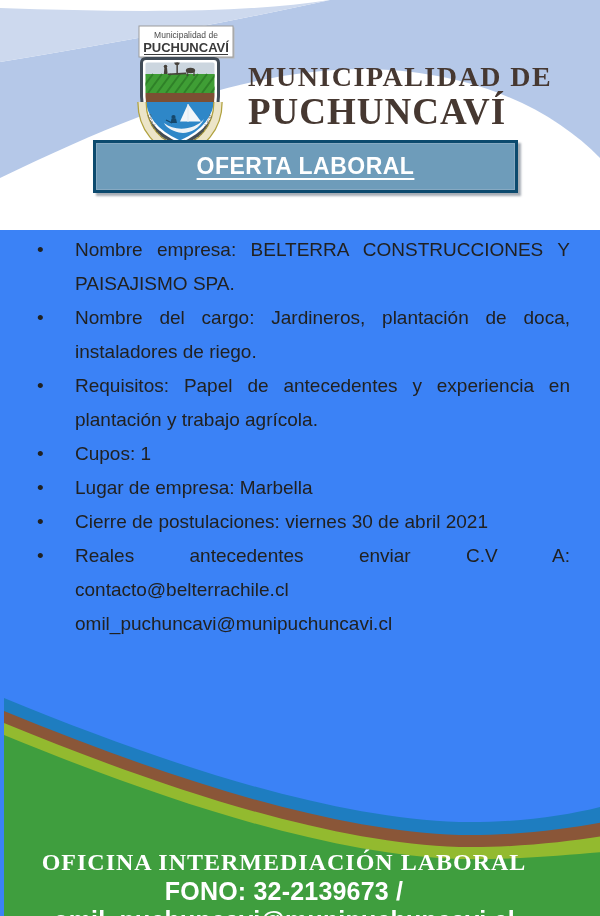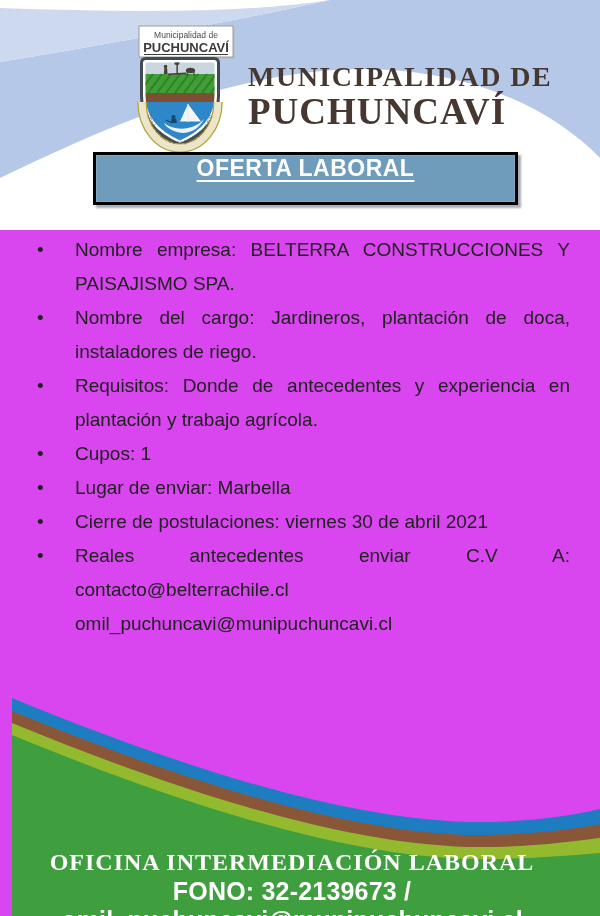--- a/index.html
+++ b/index.html
@@ -1,44 +1,44 @@
 <!DOCTYPE html>
 <html style="--header-blue: #b5c8e8; --header-blue-light: #cdd9ee; --banner-blue: #6e9cba; --title-brown: #463831; --text-color: #212121; --stripe-blue: #1e7dc0; --stripe-brown: #8a5638; --stripe-light-green: #93ba2f; --footer-green: #3f9e3e;"><head>
 <meta charset="utf-8">
 <style>
   html,body{margin:0;padding:0;}
   body{width:600px;height:916px;background:#ffffff;font-family:"Liberation Sans",sans-serif;}
-  .flyer{position:relative;width:600px;height:916px;overflow:hidden;background:#d946ef;}
+  .flyer{position:relative;width:600px;height:916px;overflow:hidden;background:#3b82f6;}
 
   
   .header{position:absolute;top:0;left:0;width:600px;height:230px;}
   .header-bg{position:absolute;top:0;left:0;}
   .logo{position:absolute;left:137px;top:24px;width:100px;height:150px;}
   .logo svg text{font-family:"Liberation Sans",sans-serif;}
   .title{position:absolute;left:248px;top:62px;color:var(--title-brown,#463831);
          font-family:"Liberation Serif",serif;font-weight:bold;line-height:1.08;}
   .title-line1{font-size:28px;letter-spacing:1.5px;}
   .title-line2{font-size:37px;letter-spacing:1px;}
-  .banner{position:absolute;left:93px;top:152px;width:419px;height:47px;
+  .banner{position:absolute;left:93px;top:140px;width:419px;height:47px;
           background:var(--banner-blue,#6e9cba);
-          border:3px solid #000000;
+          border:3px solid #0c4a6e;
           box-shadow:3px 3px 2px rgba(95,105,120,0.55), inset 0 0 0 1px #86a9c2;
-          display:flex;align-items:flex-start;justify-content:center;}
+          display:flex;align-items:center;justify-content:center;}
   .banner-text{color:#ffffff;font-weight:bold;font-size:23px;letter-spacing:0.5px;
                text-decoration:underline;text-underline-offset:4px;}
 
   
   .job-list{position:absolute;left:0;top:233px;width:600px;box-sizing:border-box;
             padding:0 30px 0 37px;list-style:none;margin:0;}
   .job-item{display:flex;font-size:19px;line-height:34px;color:var(--text-color,#212121);}
   .bullet{width:20px;flex:0 0 20px;}
   .li-text{flex:1;text-align:justify;margin-left:18px;}
 
   
-  .footer{position:absolute;left:12px;bottom:0;width:560px;height:226px;}
+  .footer{position:absolute;left:4px;bottom:0;width:560px;height:226px;}
   .footer-bg{position:absolute;top:0;left:0;}
   .footer-office{position:absolute;top:159px;left:0;width:100%;text-align:center;
                  color:#fff;font-family:"Liberation Serif",serif;font-weight:bold;
                  font-size:24px;letter-spacing:1px;}
   .footer-contact{position:absolute;top:187px;left:0;width:100%;text-align:center;
                   color:#fff;font-family:Liberation Sans, sans-serif;font-weight:bold;
                   font-size:25px;letter-spacing:0.2px;}
 </style>
 </head>
 <body>
@@ -138,29 +138,29 @@
     <li class="job-item">
       <span class="bullet">•</span>
       <span class="li-text">Nombre empresa: BELTERRA CONSTRUCCIONES Y PAISAJISMO SPA.</span>
     </li>
     <li class="job-item">
       <span class="bullet">•</span>
       <span class="li-text">Nombre del cargo: Jardineros, plantación de doca, instaladores de riego.</span>
     </li>
     <li class="job-item">
       <span class="bullet">•</span>
-      <span class="li-text">Requisitos: Donde de antecedentes y experiencia en plantación y trabajo agrícola.</span>
+      <span class="li-text">Requisitos: Papel de antecedentes y experiencia en plantación y trabajo agrícola.</span>
     </li>
     <li class="job-item">
       <span class="bullet">•</span>
       <span class="li-text">Cupos: 1</span>
     </li>
     <li class="job-item">
       <span class="bullet">•</span>
-      <span class="li-text">Lugar de enviar: Marbella</span>
+      <span class="li-text">Lugar de empresa: Marbella</span>
     </li>
     <li class="job-item">
       <span class="bullet">•</span>
       <span class="li-text">Cierre de postulaciones: viernes 30 de abril 2021</span>
     </li>
     <li class="job-item">
       <span class="bullet">•</span>
       <span class="li-text">Reales antecedentes enviar C.V A: contacto@belterrachile.cl omil_puchuncavi@munipuchuncavi.cl</span>
     </li>
   </ul>

